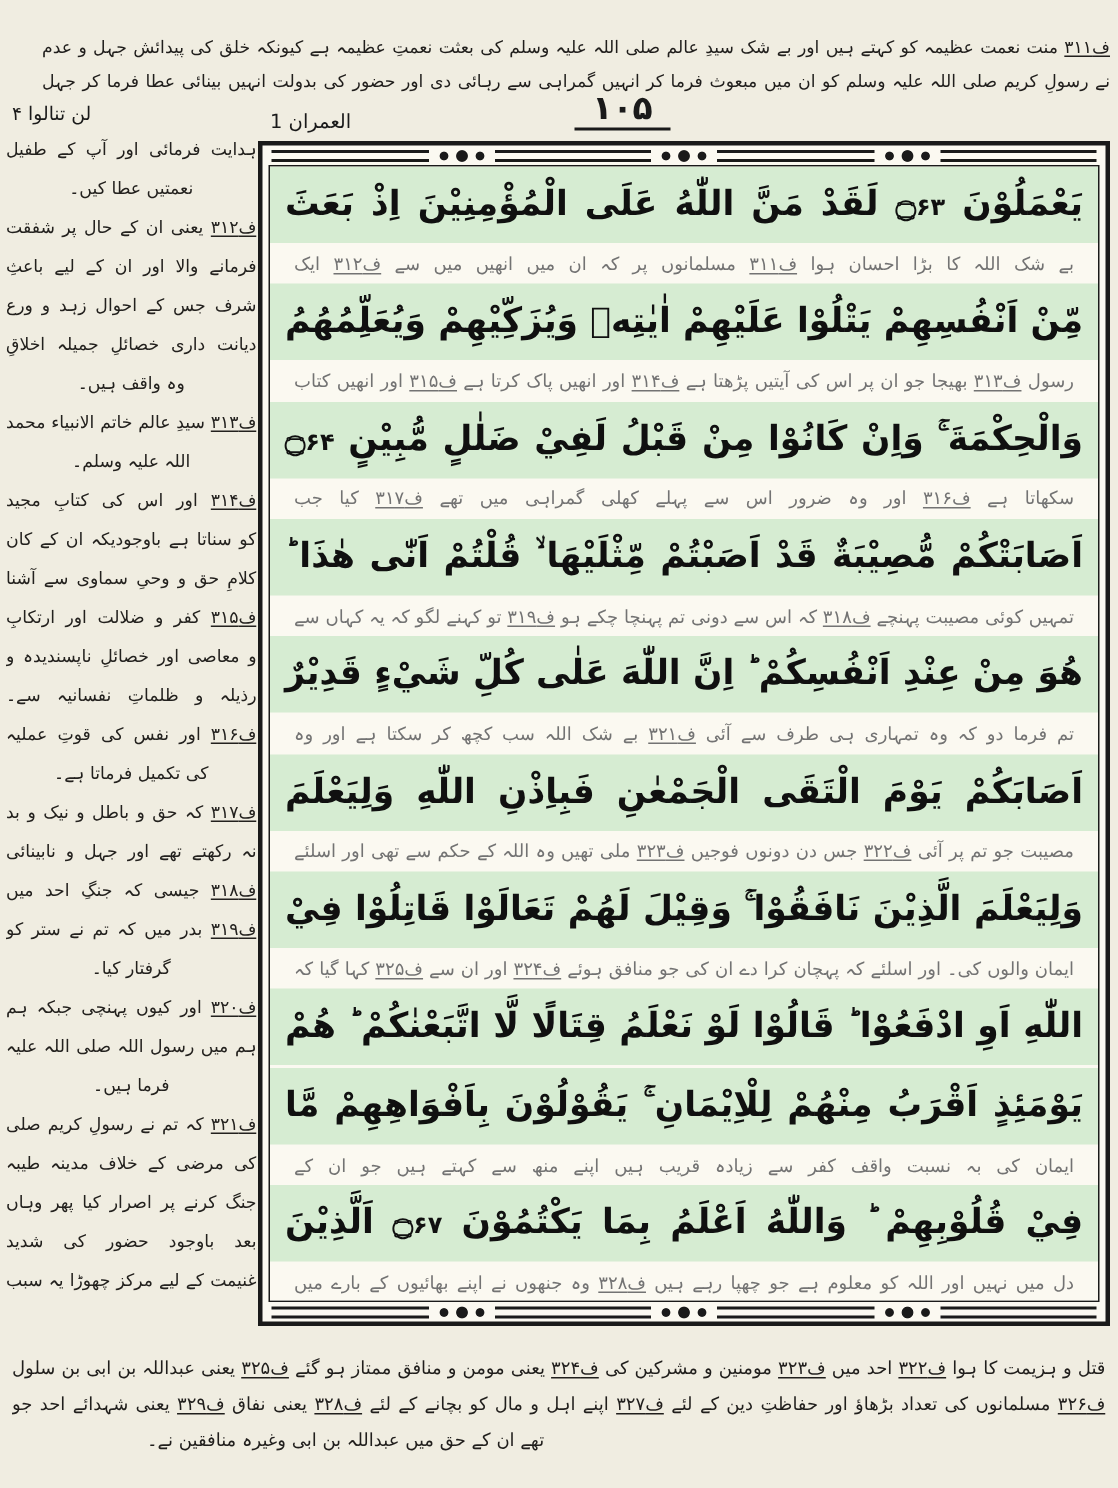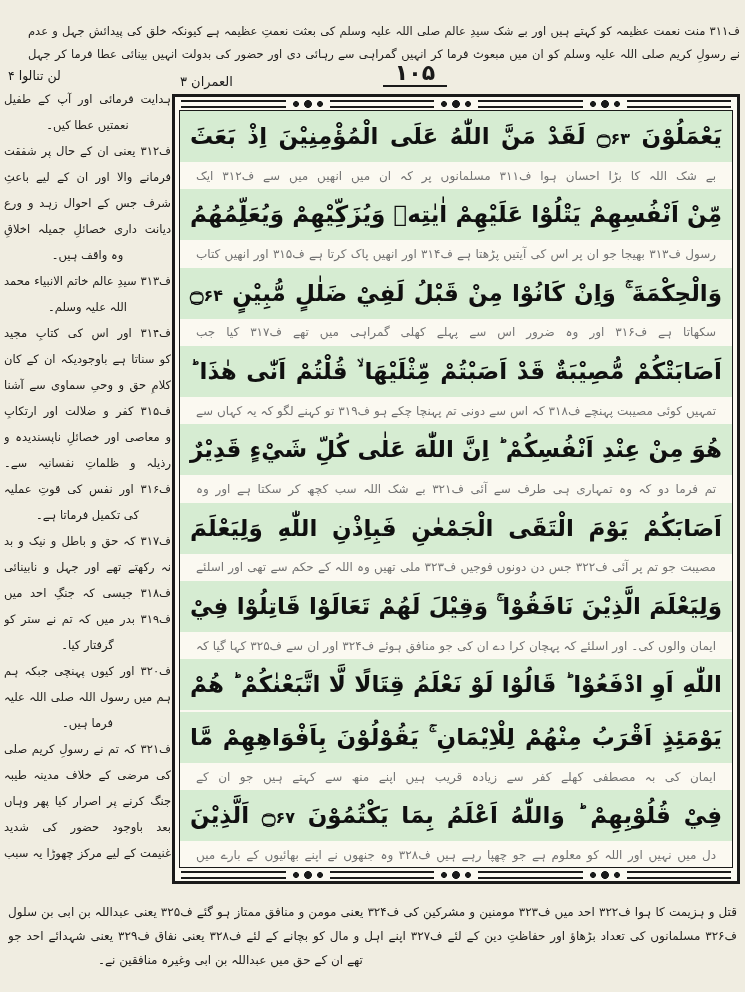--- a/index.html
+++ b/index.html
@@ -74,42 +74,42 @@
     padding:0 10px;
   }
   .urdu-row{
     flex:0 0 24px;height:24px;line-height:24px;overflow:hidden;
     background:var(--row-paper);
     font-size:12px;color:#737373;
     direction:rtl;text-align:justify;text-align-last:justify;
     padding:0 16px;
   }
   .va{font-size:16px;font-weight:bold;}
-  .fn{text-underline-offset:2px;}
+  .fn{text-decoration:underline;text-underline-offset:2px;}
   
   .ftr{position:absolute;top:900px;left:8px;right:8px;}
   .footer-line{
     height:24px;line-height:24px;font-size:12px;overflow:hidden;
     direction:rtl;text-align:right;color:#201e1c;
   }
   .footer-line.just{text-align:justify;text-align-last:justify;}
   .footer-line.last{text-align:left;padding-left:90px;}
 </style>
 </head>
 <body>
 
 <div class="page">
 
   <header class="hdr">
       <div class="hdr-line"><span class="fn">ف۳۱۱</span> منت نعمت عظیمہ کو کہتے ہیں اور بے شک سیدِ عالم صلی اللہ علیہ وسلم کی بعثت نعمتِ عظیمہ ہے کیونکہ خلق کی پیدائش جہل و عدم درایت و قلتِ فہم و نقصانِ عقل پر ہے تو اللہ تعالیٰ</div>
       <div class="hdr-line">نے رسولِ کریم صلی اللہ علیہ وسلم کو ان میں مبعوث فرما کر انہیں گمراہی سے رہائی دی اور حضور کی بدولت انہیں بینائی عطا فرما کر جہل سے نکالا اور آپ کے صدقے میں راہ راست کی</div>
     </header>
 
   <span class="juz">لن تنالوا ۴</span>
-  <span class="surah">العمران ۳</span>
+  <span class="surah">العمران 1</span>
   <span class="pg-num">۱۰۵</span>
 
   <aside class="margin-notes">
       <div class="note-line just">ہدایت فرمائی اور آپ کے طفیل میں بیشمار</div>
       <div class="note-line">نعمتیں عطا کیں۔</div>
       <div class="note-line just"><span class="fn">ف۳۱۲</span> یعنی ان کے حال پر شفقت و کرم</div>
       <div class="note-line just">فرمانے والا اور ان کے لیے باعثِ فخر و</div>
       <div class="note-line just">شرف جس کے احوال زہد و ورع راستبازی</div>
       <div class="note-line just">دیانت داری خصائلِ جمیلہ اخلاقِ حمیدہ سے</div>
       <div class="note-line">وہ واقف ہیں۔</div>
@@ -158,21 +158,21 @@
         <div class="arabic-row">اَصَابَتْكُمْ مُّصِيْبَةٌ قَدْ اَصَبْتُمْ مِّثْلَيْهَا ۙ قُلْتُمْ اَنّٰى هٰذَا ؕ قُلْ</div>
         <div class="urdu-row">تمہیں کوئی مصیبت پہنچے <span class="fn">ف۳۱۸</span> کہ اس سے دونی تم پہنچا چکے ہو <span class="fn">ف۳۱۹</span> تو کہنے لگو کہ یہ کہاں سے آئی </div>
         <div class="arabic-row">هُوَ مِنْ عِنْدِ اَنْفُسِكُمْ ؕ اِنَّ اللّٰهَ عَلٰى كُلِّ شَيْءٍ قَدِيْرٌ ۝ وَمَاۤ</div>
         <div class="urdu-row">تم فرما دو کہ وہ تمہاری ہی طرف سے آئی <span class="fn">ف۳۲۱</span> بے شک اللہ سب کچھ کر سکتا ہے اور وہ</div>
         <div class="arabic-row">اَصَابَكُمْ يَوْمَ الْتَقَى الْجَمْعٰنِ فَبِاِذْنِ اللّٰهِ وَلِيَعْلَمَ الْمُؤْمِنِيْنَ ۝</div>
         <div class="urdu-row">مصیبت جو تم پر آئی <span class="fn">ف۳۲۲</span> جس دن دونوں فوجیں <span class="fn">ف۳۲۳</span> ملی تھیں وہ اللہ کے حکم سے تھی اور اسلئے کہ پہچان کرا دے</div>
         <div class="arabic-row">وَلِيَعْلَمَ الَّذِيْنَ نَافَقُوْا ۚ وَقِيْلَ لَهُمْ تَعَالَوْا قَاتِلُوْا فِيْ سَبِيْلِ</div>
         <div class="urdu-row">ایمان والوں کی۔ اور اسلئے کہ پہچان کرا دے ان کی جو منافق ہوئے <span class="fn">ف۳۲۴</span> اور ان سے <span class="fn">ف۳۲۵</span> کہا گیا کہ آؤ  اللہ کی راہ میں</div>
         <div class="arabic-row">اللّٰهِ اَوِ ادْفَعُوْا ؕ قَالُوْا لَوْ نَعْلَمُ قِتَالًا لَّا اتَّبَعْنٰكُمْ ؕ هُمْ لِلْكُفْرِ</div>
         <div class="arabic-row">يَوْمَئِذٍ اَقْرَبُ مِنْهُمْ لِلْاِيْمَانِ ۚ يَقُوْلُوْنَ بِاَفْوَاهِهِمْ مَّا لَيْسَ</div>
-        <div class="urdu-row">ایمان کی بہ مصطفی کھلے کفر سے زیادہ قریب ہیں اپنے منھ سے کہتے ہیں جو ان کے</div>
+        <div class="urdu-row">ایمان کی بہ نسبت واقف کفر سے زیادہ قریب ہیں اپنے منھ سے کہتے ہیں جو ان کے</div>
         <div class="arabic-row">فِيْ قُلُوْبِهِمْ ؕ وَاللّٰهُ اَعْلَمُ بِمَا يَكْتُمُوْنَ ۝<span class="va">۶۷</span> اَلَّذِيْنَ قَالُوْا لِاِخْوَانِهِمْ</div>
         <div class="urdu-row">دل میں نہیں اور اللہ کو معلوم ہے جو چھپا رہے ہیں <span class="fn">ف۳۲۸</span> وہ جنھوں نے اپنے بھائیوں کے بارے میں </div>
       </div>
     <div class="deco">
       <span class="bar"></span>
       <span class="orn"></span>
       <span class="bar"></span>
       <span class="orn"></span>
       <span class="bar"></span>
       <span class="orn"></span>

